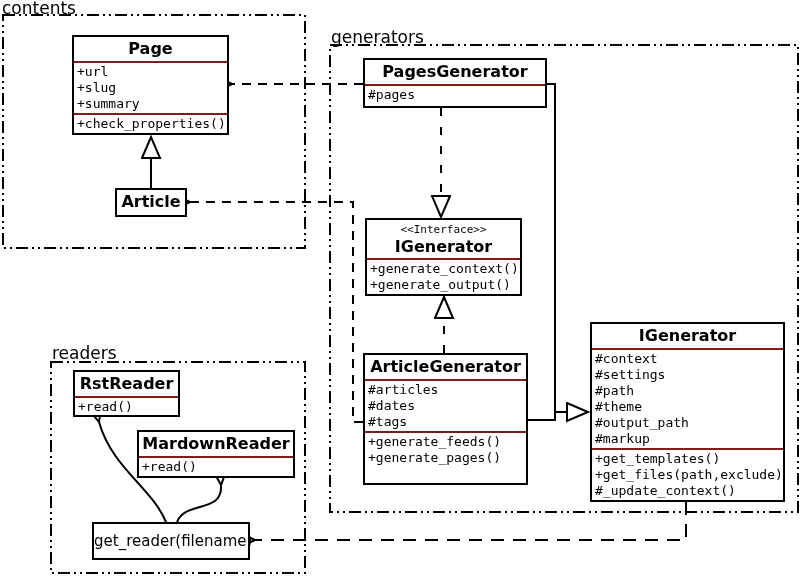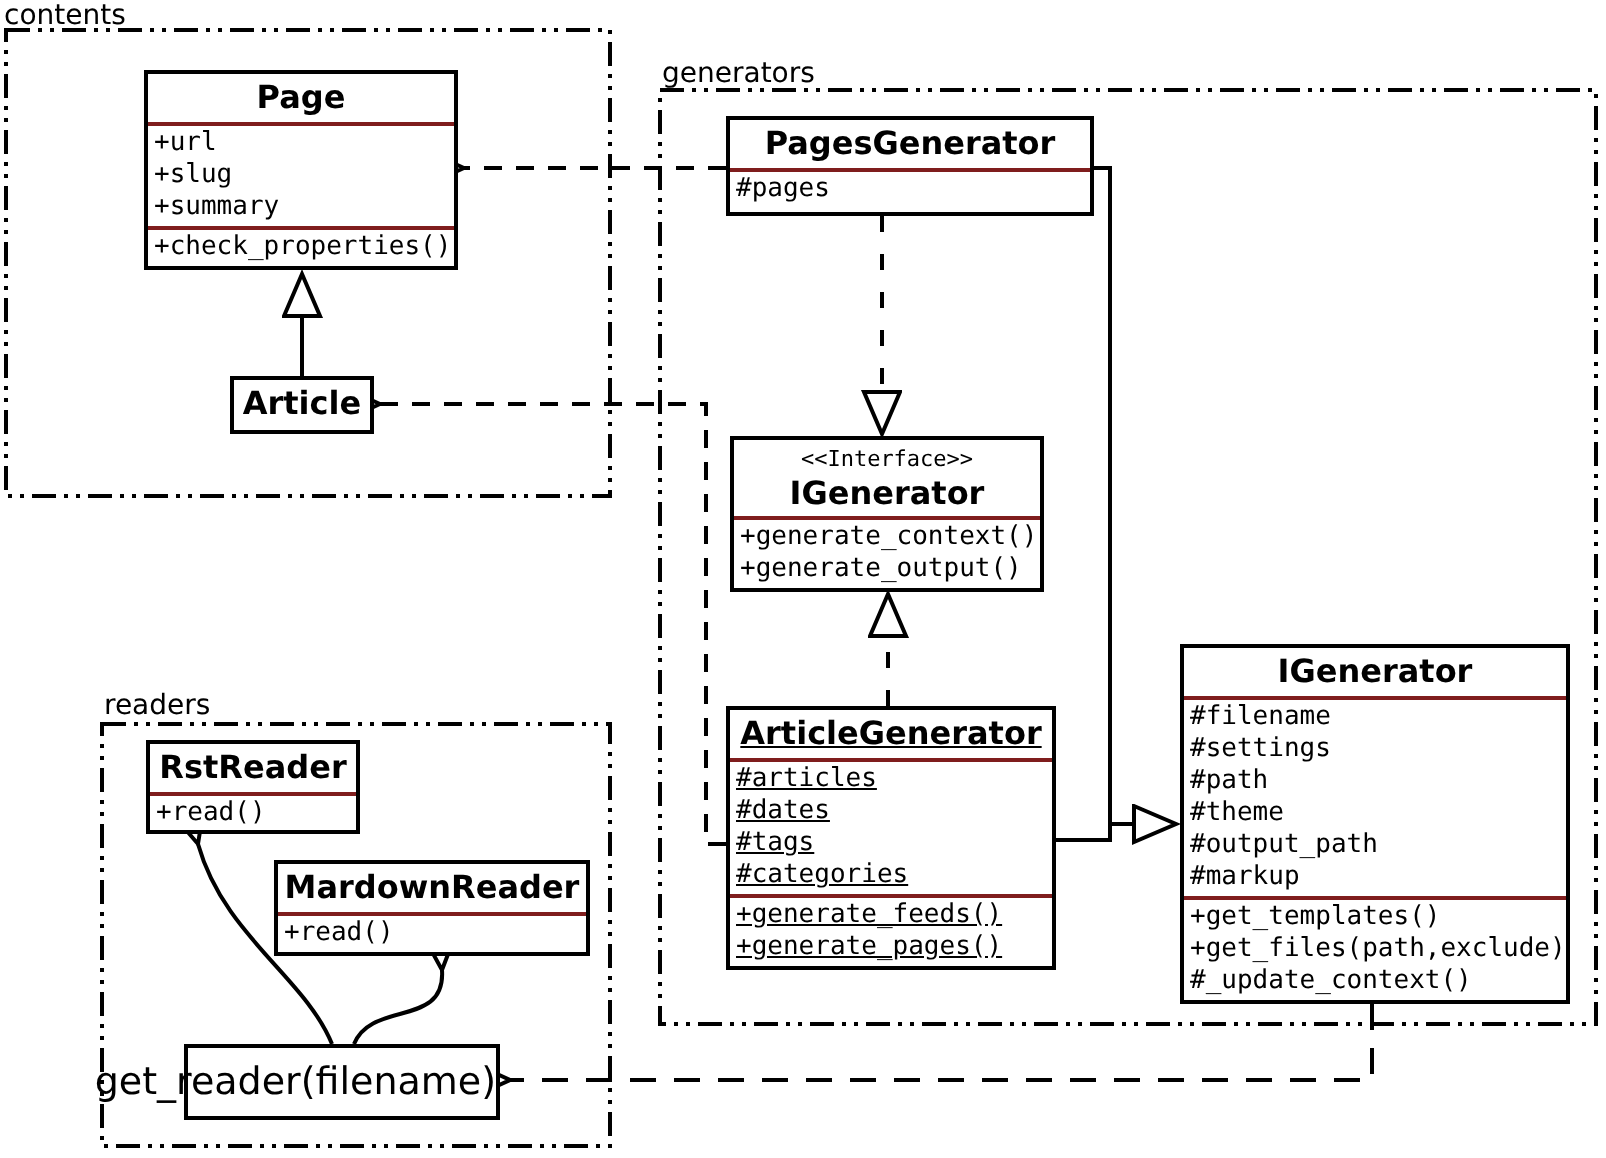--- a/index.html
+++ b/index.html
@@ -3,21 +3,21 @@
 <meta charset="utf-8">
 <style>
   html,body{margin:0;padding:0;background:#fff;}
   .stage{
     position:relative;width:803px;height:579px;background:#ffffff;
     font-family:"DejaVu Sans","Liberation Sans",sans-serif;color:#000;
     overflow:hidden;
   }
   .edges{position:absolute;left:0;top:0;width:803px;height:579px;}
   .pkg-label{
-    position:absolute;font-size:14px;line-height:16px;color:#000;
+    position:absolute;font-size:17px;line-height:16px;color:#000;
     white-space:nowrap;
   }
   .uml-class{
     position:absolute;background:#fff;border:2px solid #000;
     box-sizing:border-box;overflow:hidden;
   }
   .uml-title{
     font-weight:bold;font-size:16px;line-height:20px;padding:2px 3px;
     text-align:center;white-space:nowrap;
   }
@@ -27,22 +27,22 @@
     white-space:nowrap;
   }
   .uml-compartment{
     border-top:2px solid #7f1d1d;
     font-family:"DejaVu Sans Mono","Liberation Mono",monospace;
     font-size:13px;line-height:16px;padding:1px 3px;
   }
   .uml-compartment div{white-space:pre;}
   .fn-box{
     position:absolute;background:#fff;border:2px solid #000;
-    box-sizing:border-box;display:flex;align-items:center;justify-content:flex-end;
-    font-size:19px;white-space:nowrap;
+    box-sizing:border-box;display:flex;align-items:center;justify-content:flex-start;
+    font-size:15px;white-space:nowrap;
   }
 </style>
 </head>
 <body>
 
 <div class="stage">
 
   <svg class="edges" width="803" height="579" viewBox="0 0 803 579" xmlns="http://www.w3.org/2000/svg">
     <defs>
       <marker id="tri" markerUnits="userSpaceOnUse" markerWidth="26" markerHeight="24" refX="1" refY="10" orient="auto">
@@ -109,38 +109,37 @@
     <div class="uml-title" style="padding-bottom:1px;">
       <div class="uml-stereotype">&lt;&lt;Interface&gt;&gt;</div>
       <div>IGenerator</div>
     </div>
     <div class="uml-compartment">
         <div>+generate_context()</div>
         <div>+generate_output()</div>
       </div>
   </div>
 
-  <div class="uml-class" style="left:363px;top:353px;width:165px;height:132px;text-decoration:underline;">
+  <div class="uml-class" style="left:363px;top:353px;width:165px;height:132px;">
     <div class="uml-title">ArticleGenerator</div>
     <div class="uml-compartment">
         <div>#articles</div>
         <div>#dates</div>
         <div>#tags</div>
-        <div>#categories</div>
       </div>
     <div class="uml-compartment">
         <div>+generate_feeds()</div>
         <div>+generate_pages()</div>
       </div>
   </div>
 
   <div class="uml-class" style="left:590px;top:322px;width:195px;height:180px;">
     <div class="uml-title">IGenerator</div>
     <div class="uml-compartment">
-        <div>#filename</div>
+        <div>#context</div>
         <div>#settings</div>
         <div>#path</div>
         <div>#theme</div>
         <div>#output_path</div>
         <div>#markup</div>
       </div>
     <div class="uml-compartment">
         <div>+get_templates()</div>
         <div>+get_files(path,exclude)</div>
         <div>#_update_context()</div>

